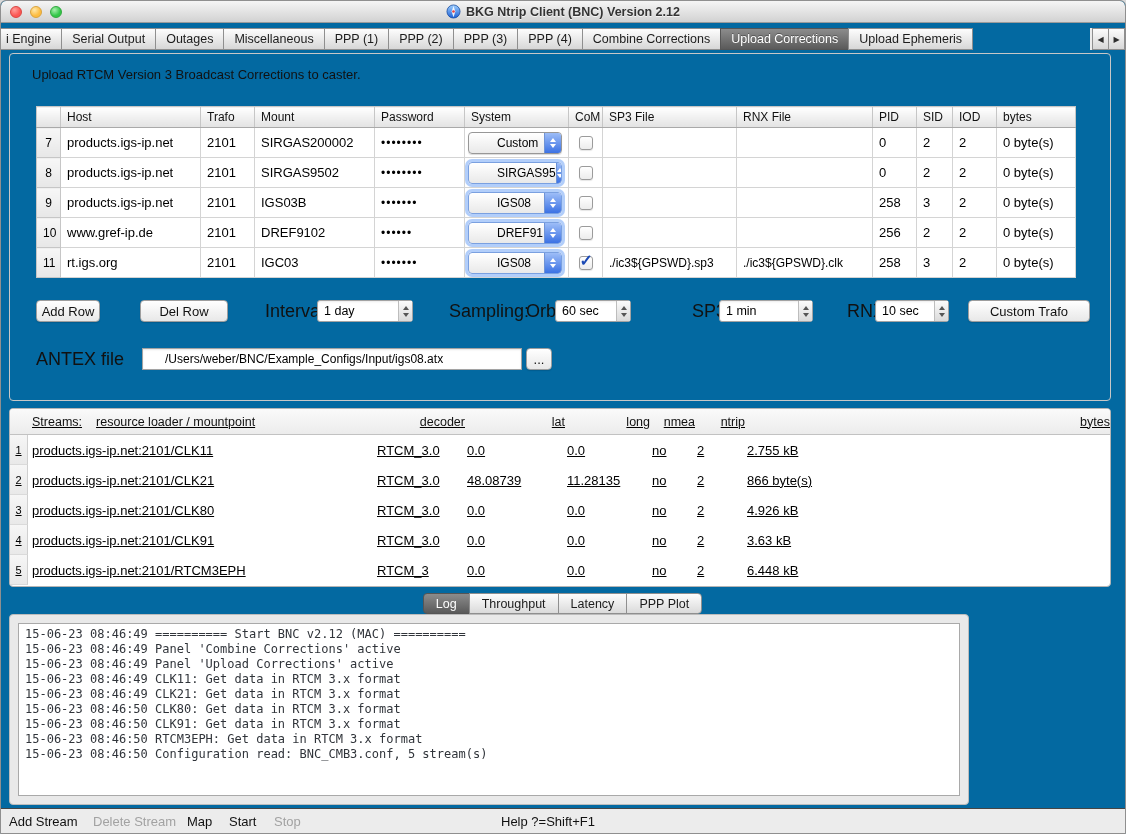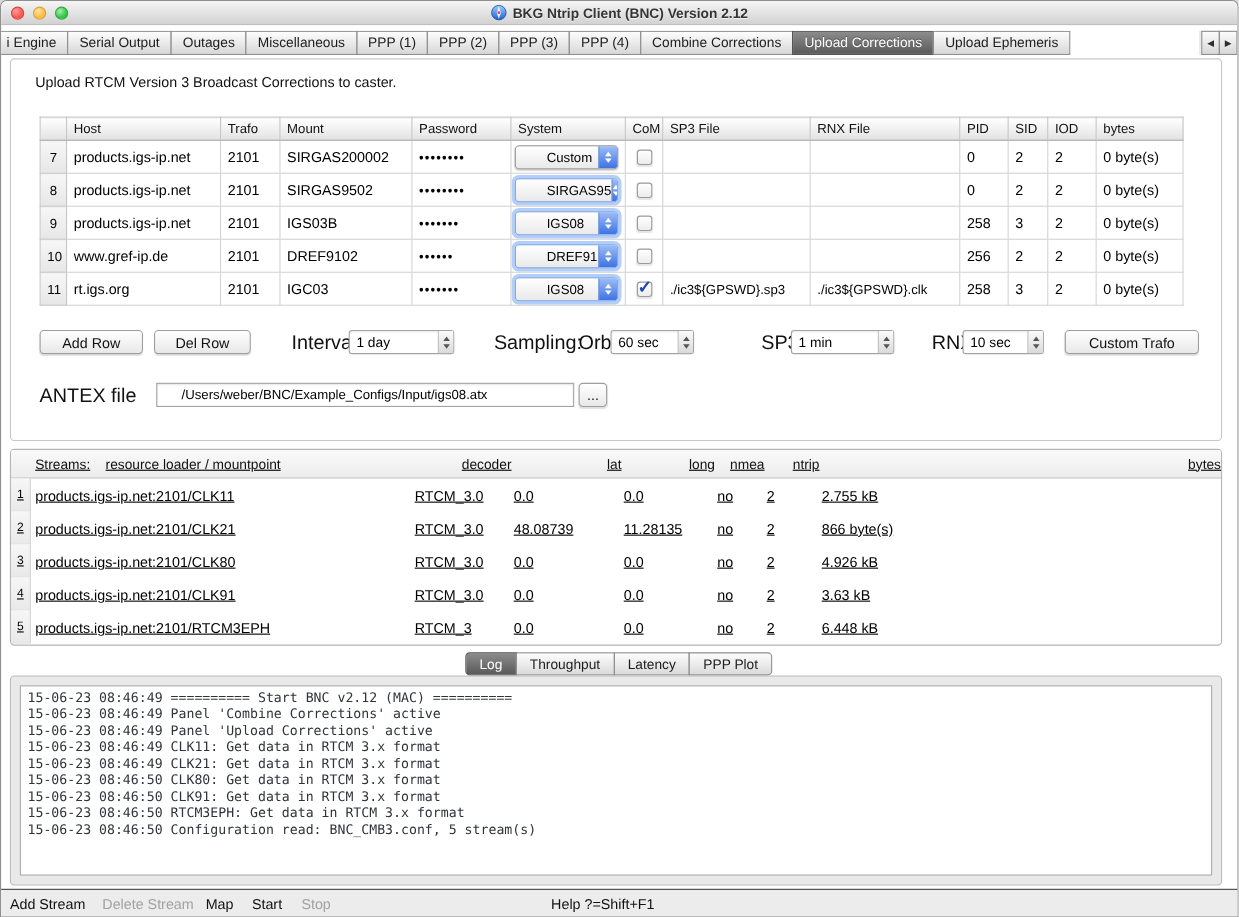--- a/index.html
+++ b/index.html
@@ -1,17 +1,17 @@
 <!DOCTYPE html>
 <html><head>
 <meta charset="utf-8">
 <style>
   * { margin:0; padding:0; box-sizing:border-box; }
   body { background:#d8d8d8; font-family:"Liberation Sans", sans-serif; }
-  .window { position:relative; width:1126px; height:834px; background:#ffffff;
+  .window { position:relative; width:1126px; height:834px; background:#0369a1;
             border:1px solid #8f8f8f; border-radius:6px 6px 0 0; overflow:hidden; }
 
   
   .titlebar { position:absolute; top:0; left:0; right:0; height:22px;
               background:linear-gradient(#f5f5f5,#d2d2d2); border-bottom:1px solid #9b9b9b;
               border-radius:5px 5px 0 0; display:flex; align-items:center; justify-content:center; }
   .traffic { position:absolute; left:9px; top:5px; display:flex; gap:8px; }
   .tl { width:12px; height:12px; border-radius:50%; display:inline-block; }
   .tl.red    { background:radial-gradient(circle at 35% 30%, #ff9d99, #fc5753 60%); border:1px solid #d94441; }
   .tl.yellow { background:radial-gradient(circle at 35% 30%, #ffe7a8, #fdbc40 60%); border:1px solid #d9a33c; }
@@ -106,21 +106,21 @@
   
   .bottabs { position:absolute; top:592px; left:0; width:100%; height:21px;
              display:flex; justify-content:center; }
   .btab { height:21px; padding:0 12px; display:flex; align-items:center; font-size:12.5px;
           background:linear-gradient(#fdfdfd,#dadada); border:1px solid #8f8f8f; margin-left:-1px; color:#1c1c1c; }
   .btab:first-child { border-radius:4px 0 0 4px; }
   .btab:last-child { border-radius:0 4px 4px 0; }
   .btab.selected { background:linear-gradient(#8c8c8c,#5a5a5a); color:#fff; border-color:#555; }
 
   
-  .log-group { position:absolute; top:613px; left:8px; width:1102px; height:191px;
+  .log-group { position:absolute; top:613px; left:8px; width:960px; height:191px;
                border:1px solid #bcbcbc; border-radius:4px; background:#e9e9e9; }
   .log-area { position:absolute; top:8px; left:8px; right:8px; bottom:8px; background:#fff;
               border:1px solid #a9a9a9; padding:3px 6px; overflow:hidden; }
   .log-line { font-family:"DejaVu Sans Mono", monospace; font-size:12px; line-height:15px;
               color:#30343a; white-space:pre; }
 
   
   .statusbar { position:absolute; top:807px; left:0; width:100%; height:27px;
                border-top:1px solid #454545; background:#ececec; }
   .sb-item { position:absolute; top:0; line-height:26px; font-size:13px; color:#111; }
@@ -323,21 +323,21 @@
           <td class="filecell">./ic3${GPSWD}.sp3</td>
           <td class="filecell">./ic3${GPSWD}.clk</td>
           <td>258</td>
           <td>3</td>
           <td>2</td>
           <td>0 byte(s)</td>
         </tr>
       </tbody>
     </table>
 
-    <div class="btn" style="left:26px; width:94px;text-align:right;">Add Row</div>
+    <div class="btn" style="left:26px; width:64px;text-align:right;">Add Row</div>
     <div class="btn" style="left:130px; width:88px;">Del Row</div>
     <span class="ctl-label" style="left:255px;">Interval</span>
     <div class="spin" style="left:307px; width:96px;">
       <span class="sval">1 day</span>
       <span class="sarrows">
           <i class="tu"></i>
           <i class="td"></i>
         </span>
     </div>
     <span class="ctl-label" style="left:439px;">Sampling:</span>

